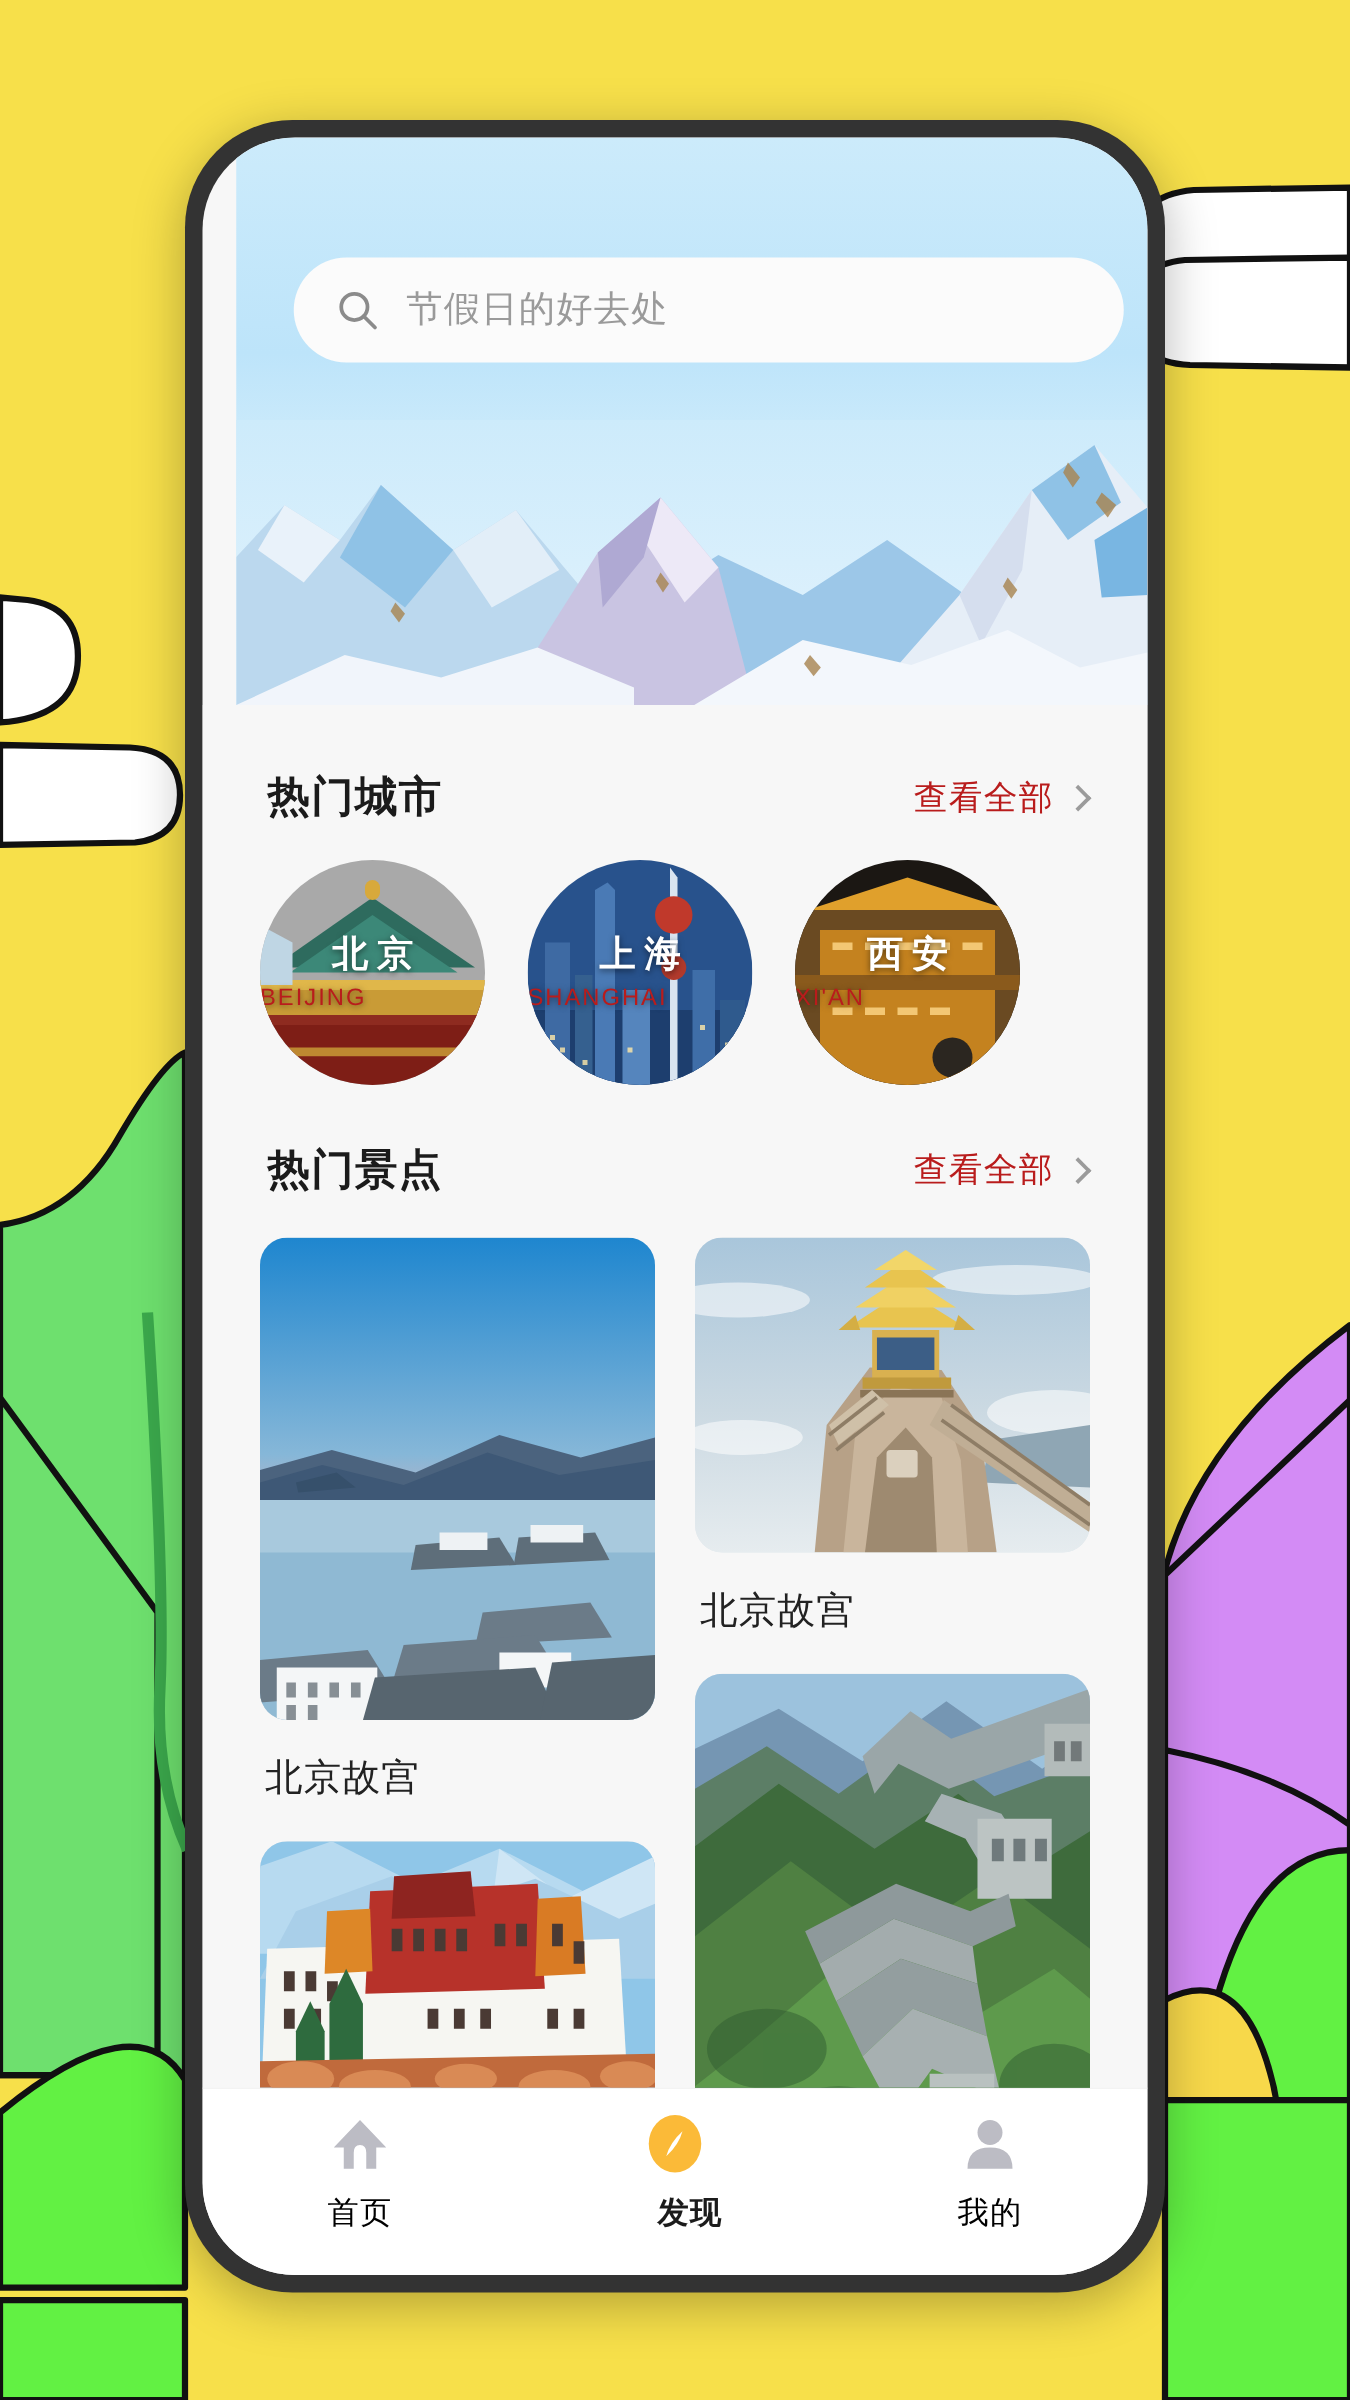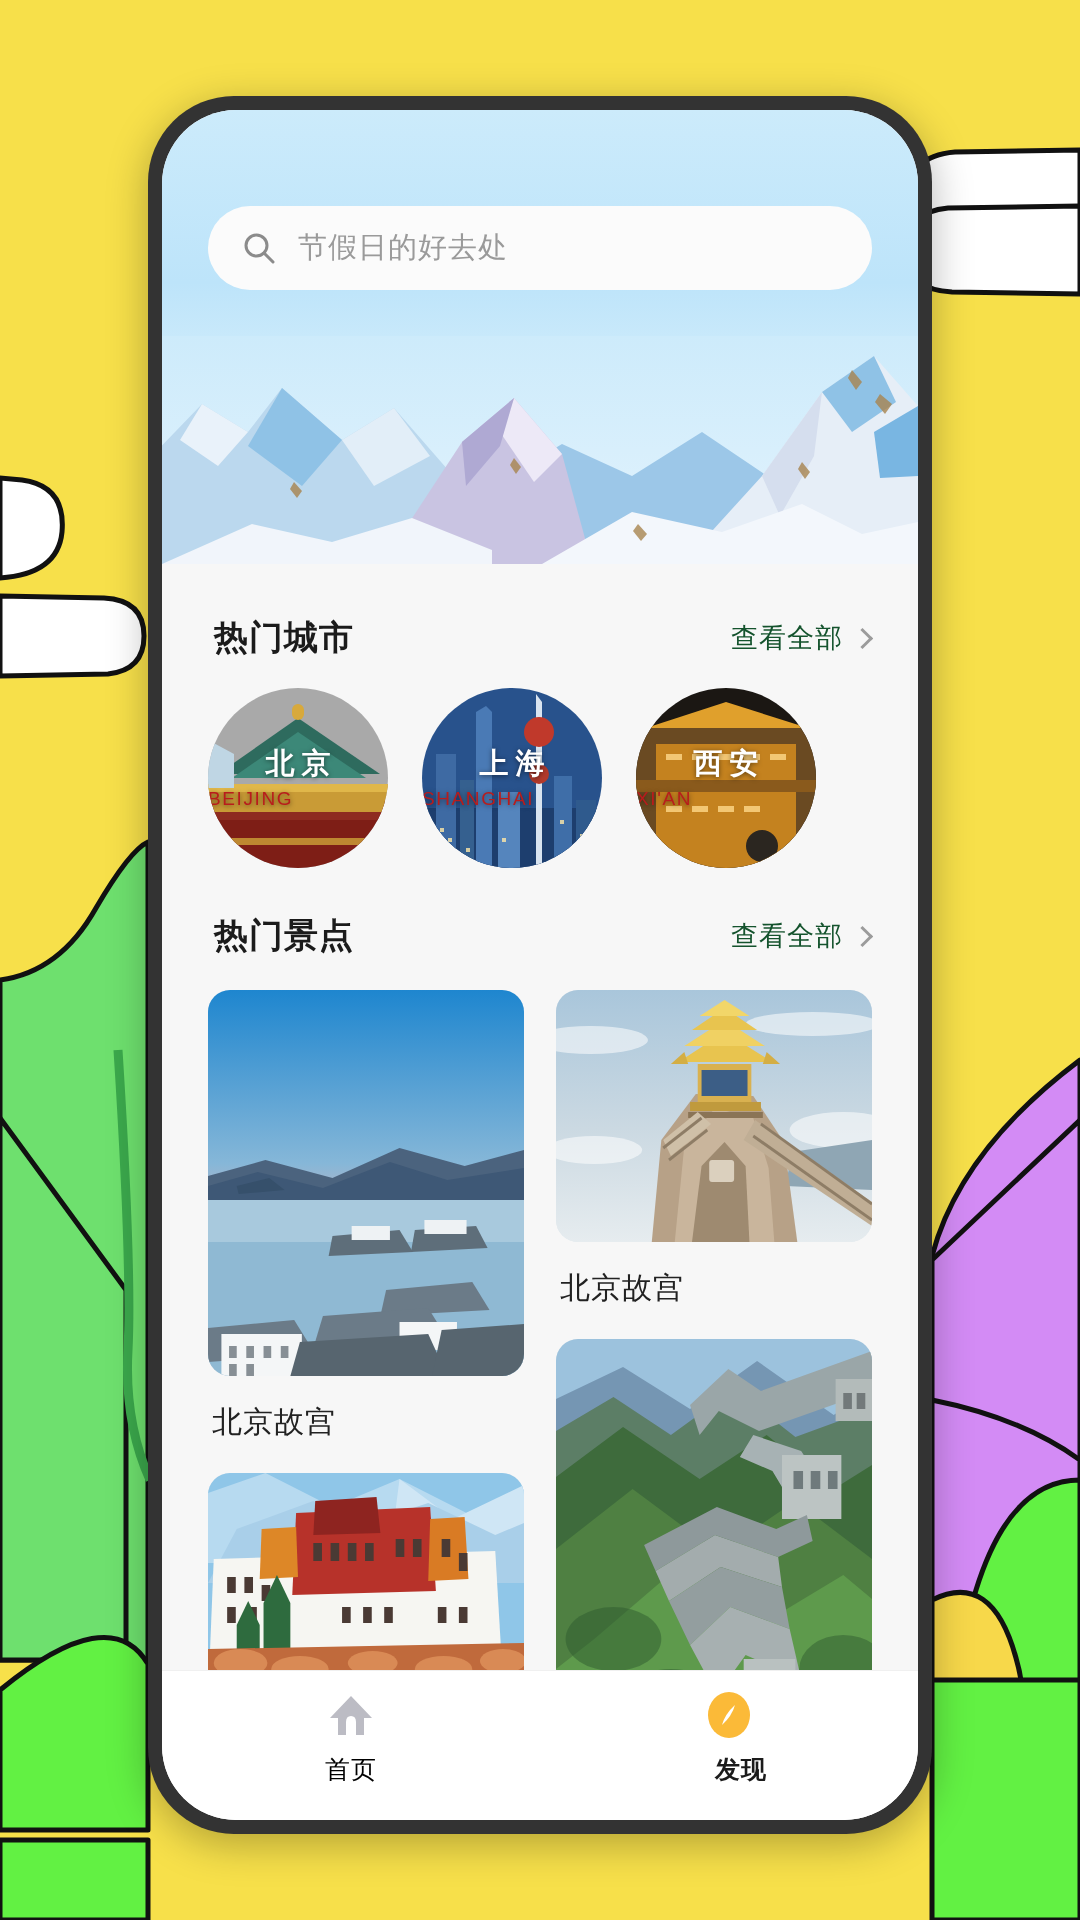--- a/index.html
+++ b/index.html
@@ -50,21 +50,21 @@
   .sig i:nth-child(3){height:17px}.sig i:nth-child(4){height:22px}
   .batt{
     width:44px;height:22px;border-radius:5px;background:#fff;
   }
 
   
   .header{
     position:relative;
     flex:0 0 454px;
     background:linear-gradient(180deg,#CCEBFB 0%,#BDE4FA 38%,#CDEBFB 55%,#D9F0FC 100%);
-    margin-top:-72px; padding-top:72px;
+    margin-top:-72px; padding-top:72px;margin-left:27px;
   }
   .searchbar{
     position:absolute; left:46px; top:96px;
     width:664px; height:84px;
     background:#FBFBFB;
     border-radius:42px;
     display:flex; align-items:center;
     padding:0 34px; gap:22px;
   }
   .search-ph{ color:#9a9a9a; font-size:29px; letter-spacing:1px; }
@@ -91,21 +91,21 @@
   .sec-head.second{ margin-top:32px;font-family:Liberation Serif, serif; }
   .sec-title{
     position:relative; font-size:34px; font-weight:bold; color:#1b1b1b;
     letter-spacing:1px; padding:0 4px;
   }
   .sec-title::after{
     content:""; position:absolute; left:-4px; right:-6px; bottom:-2px; height:17px;
     background:#FBC94A; border-radius:2px; z-index:-1;
   }
   .sec-more{ display:flex; align-items:center; gap:12px; }
-  .sec-more-label{ font-size:27px; color:#14532d; letter-spacing:1px; }
+  .sec-more-label{ font-size:27px; color:#b91c1c; letter-spacing:1px; }
   .chev{
     width:15px;height:15px;border-right:3px solid #9b9b9b;border-top:3px solid #9b9b9b;
     transform:rotate(45deg);
   }
 
   
   .city-row{
     display:flex; gap:34px; padding:14px 0 0 46px;
     overflow:hidden;
   }
@@ -579,16 +579,25 @@
       <div class="tab active">
         <span class="tab-ico">
           <svg width="50" height="50" viewBox="0 0 50 50">
             <ellipse cx="25" cy="25" rx="21" ry="23" fill="#FBBA38"></ellipse>
             <path d="M31 15 Q21 24 18 35 Q28 26 31 15 Z" fill="#FFFFFF"></path>
           </svg>
         </span>
         <span class="tab-label">发现</span>
       </div>
 
+      <div class="tab">
+        <span class="tab-ico">
+          <svg width="46" height="46" viewBox="0 0 46 46">
+            <circle cx="23" cy="14" r="10" fill="#BCBCC4"></circle>
+            <path d="M5 43 q0-17 18-17 q18 0 18 17 Z" fill="#BCBCC4"></path>
+          </svg>
+        </span>
+        <span class="tab-label">我的</span>
+      </div>
     </div>
 
   </div>
 </div>
 
 </body></html>

